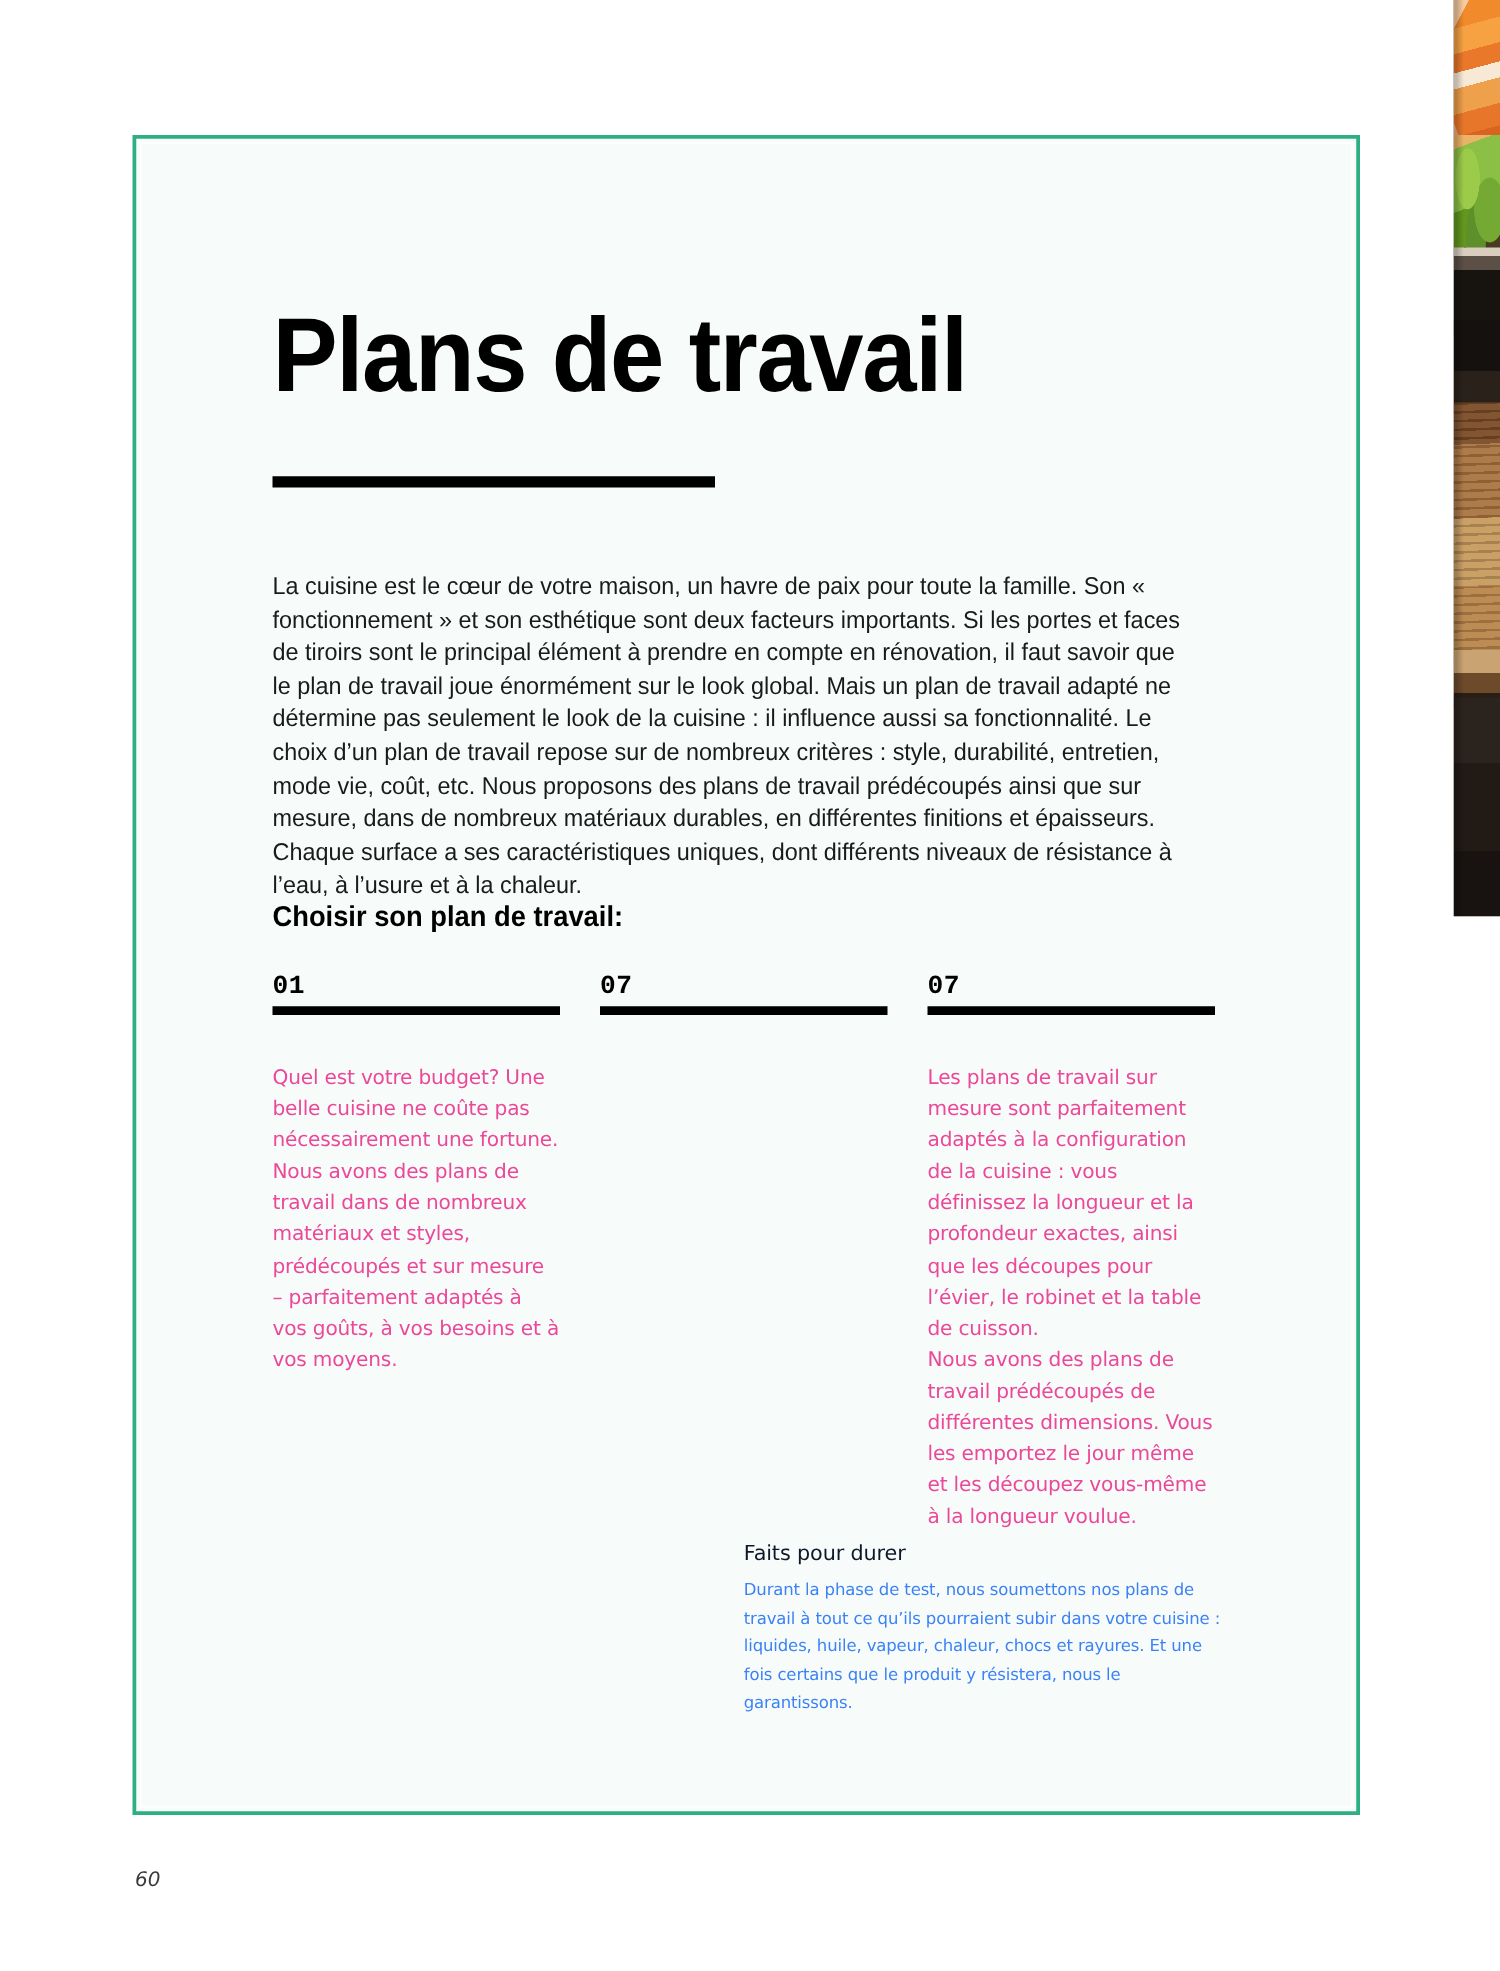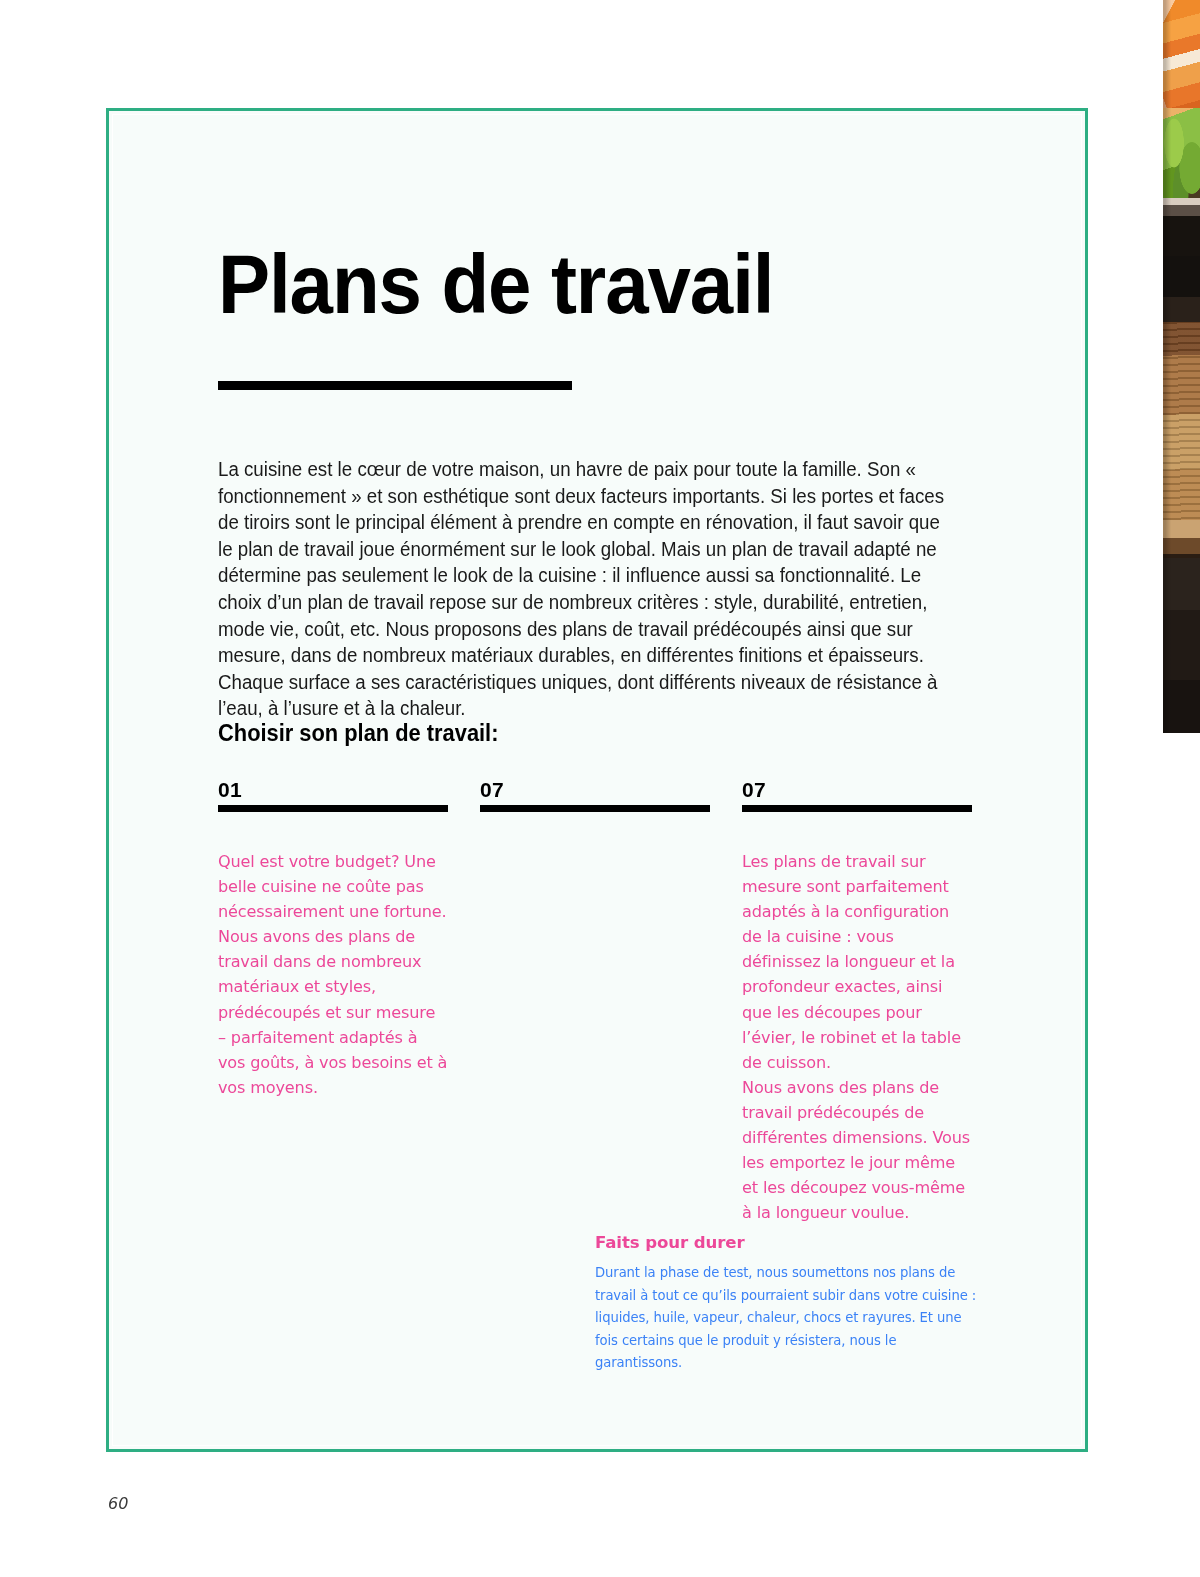--- a/index.html
+++ b/index.html
@@ -153,21 +153,21 @@
     top: 778px;
     width: 756px;
     display: flex;
     gap: 32px;
   }
   .col {
     width: 230px;
     flex: 0 0 230px;
   }
   .col-num {
-    font-family: Liberation Sans, sans-serif;
+    font-family: Liberation Mono, monospace;
     font-weight: 700;
     font-size: 21px;
     line-height: 24px;
     color: #000000;
     letter-spacing: .3px;
   }
   .col-rule {
     width: 230px;
     height: 7px;
     background: #000000;
@@ -187,24 +187,24 @@
   
   .callout {
     position: absolute;
     left: 595px;
     top: 1233px;
     width: 392px;
   }
   .callout-title {
     margin: 0 0 9px 0;
     font-family: "DejaVu Sans", sans-serif;
-    font-weight: 700;
+    font-weight: 400;
     font-size: 16.6px;
     line-height: 20px;
-    color: #ec4899;
+    color: #0f172a;
     letter-spacing: -.1px;
   }
   .callout-body {
     margin: 0;
     font-family: "DejaVu Sans", sans-serif;
     font-size: 13.2px;
     line-height: 22.6px;
     color: #3b82f6;
     letter-spacing: -.1px;
   }

